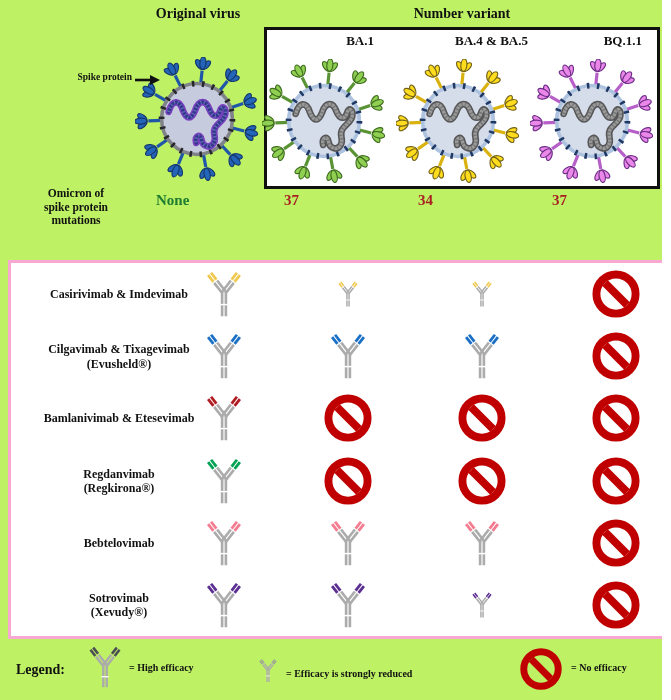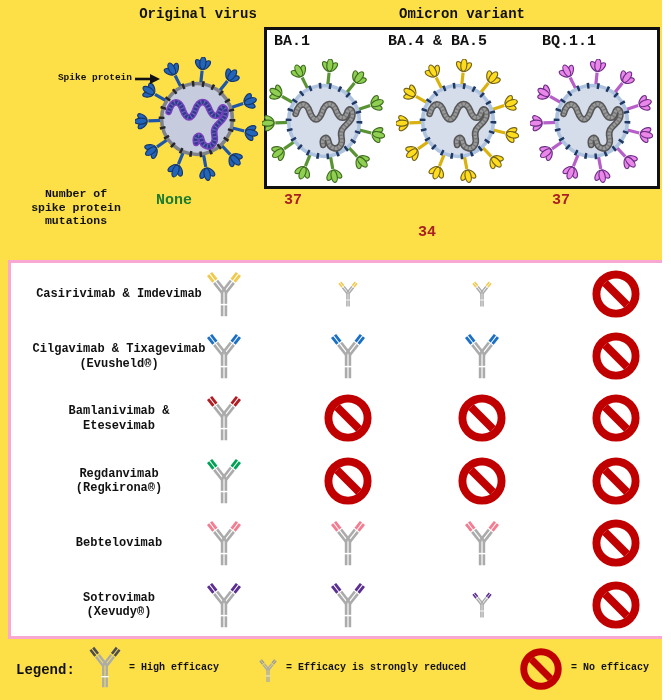--- a/index.html
+++ b/index.html
@@ -1,40 +1,40 @@
 <!DOCTYPE html>
 <html><head>
 <meta charset="utf-8">
 <style>
   html,body{margin:0;padding:0;background:#fff;}
-  .page{position:relative;width:662px;height:700px;background:#fde047;overflow:hidden;
-        font-family:Liberation Mono, monospace;color:#111;}
+  .page{position:relative;width:662px;height:700px;background:#bef264;overflow:hidden;
+        font-family:Liberation Serif, serif;color:#111;}
   .hdr{position:absolute;text-align:center;font-weight:700;font-size:14px;}
   .hdr-original{left:118px;top:6px;width:160px;}
   .hdr-omicron{left:297px;top:6px;width:330px;}
   .omicron-box{position:absolute;left:264px;top:27px;width:390px;height:156px;
                border:3px solid #101010;background:#fff;}
-  .v-label{position:absolute;text-align:left;font-weight:700;font-size:15px;top:33px;}
+  .v-label{position:absolute;text-align:right;font-weight:700;font-size:13px;top:33px;}
   .v-label.ba1{left:274px;width:100px;}
   .v-label.ba45{left:388px;width:140px;}
   .v-label.bq11{left:542px;width:100px;}
   .virus{position:absolute;width:124px;height:124px;}
   .virus.v0{left:135px;top:57px;}
   .virus.v1{left:262px;top:59px;}
   .virus.v2{left:396px;top:59px;}
   .virus.v3{left:530px;top:59px;}
   .spike-label{position:absolute;left:52px;top:72px;width:80px;text-align:right;
                font-weight:700;font-size:9.5px;}
   .spike-arrow{position:absolute;left:135px;top:72px;}
   .mut-label{position:absolute;left:18px;top:187px;width:116px;text-align:center;
              font-weight:700;font-size:11.5px;line-height:13.5px;}
   .count{position:absolute;top:192px;text-align:left;font-weight:700;font-size:15px;}
   .count.n0{left:156px;width:82px;}
   .count.n1{left:284px;width:80px;}
-  .count.n2{left:418px;width:80px;margin-top:32px;}
+  .count.n2{left:418px;width:80px;}
   .count.n3{left:552px;width:80px;}
   .main-title{position:absolute;left:0;top:237px;width:671px;text-align:center;
               font-weight:700;font-size:14.5px;}
   .table-box{position:absolute;left:8px;top:260px;width:643px;height:373px;
              border:3px solid #f9a8d4;display:flex;flex-direction:column;background:#fff;padding-left:24px;}
   .ab-row{position:relative;flex:1;}
   .row-label{position:absolute;left:-4px;top:50%;transform:translateY(-50%);width:176px;
              text-align:center;font-weight:700;font-size:12px;line-height:14.5px;}
   .cell{position:absolute;top:50%;transform:translate(-50%,-50%);}
   .cell.c1{left:189px;}
@@ -42,30 +42,30 @@
   .cell.c3{left:447px;}
   .cell.c4{left:581px;}
   .cell svg{display:block;}
   .legend-label{position:absolute;left:16px;top:662px;font-weight:700;font-size:14px;}
   .legend-icon{position:absolute;}
   #legend-high-icon{left:84px;top:643px;}
   #legend-reduced-icon{left:256px;top:657px;}
   #legend-none-icon{left:519px;top:647px;}
   .legend-text{position:absolute;top:662px;font-weight:700;font-size:10px;}
   .legend-text.t0{left:129px;}
-  .legend-text.t1{left:286px;}
+  .legend-text.t1{left:286px;margin-top:6px;}
   .legend-text.t2{left:571px;}
 </style>
 </head>
 <body>
 
 <div class="page">
 
   <div class="hdr hdr-original">Original virus</div>
-  <div class="hdr hdr-omicron">Omicron variant</div>
+  <div class="hdr hdr-omicron">Number variant</div>
 
   <div class="omicron-box"></div>
   <div class="v-label ba1">BA.1</div>
   <div class="v-label ba45">BA.4 &amp; BA.5</div>
   <div class="v-label bq11">BQ.1.1</div>
 
   <div class="virus v0"><svg width="124" height="124" viewBox="0 0 140 140">
     <g transform="rotate(6.0 70 70)">
       <line x1="70" y1="31" x2="70" y2="15" stroke="#2056A8" stroke-width="3.6"></line>
       <g transform="translate(70 13)">
@@ -448,21 +448,21 @@
 
   <div class="spike-label">Spike protein</div>
   <div class="spike-arrow">
     <svg width="26" height="12">
         <line x1="0" y1="6" x2="17" y2="6" stroke="#111" stroke-width="2.6"></line>
     <polygon points="15,1 25,6 15,11" fill="#111"></polygon>
       </svg>
   </div>
 
   <div class="mut-label">
-    <div>Number of</div>
+    <div>Omicron of</div>
     <div>spike protein</div>
     <div>mutations</div>
   </div>
   <div class="count n0" style="color: rgb(30, 123, 48);">None</div>
   <div class="count n1" style="color: rgb(169, 32, 35);">37</div>
   <div class="count n2" style="color: rgb(169, 32, 35);">34</div>
   <div class="count n3" style="color: rgb(169, 32, 35);">37</div>
 
   <div class="table-box" id="table-rows">
   <div class="ab-row">

